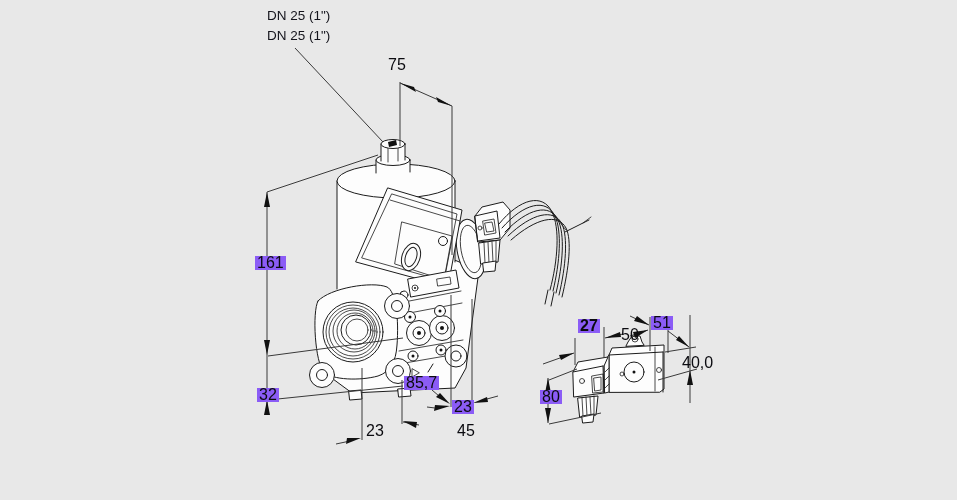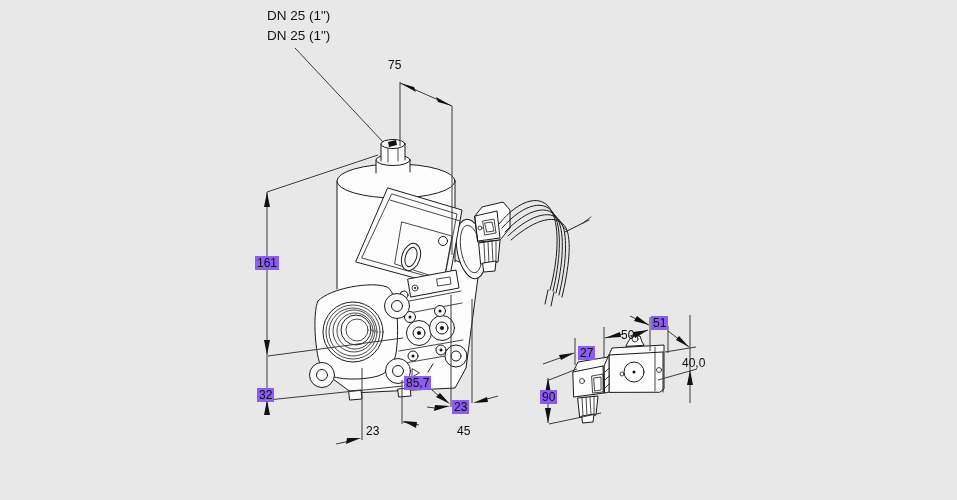--- a/index.html
+++ b/index.html
@@ -1,19 +1,19 @@
 <!DOCTYPE html>
 <html><head>
 <meta charset="utf-8">
 <style>
   html,body{margin:0;padding:0;}
   body{background:#e8e8e8;font-family:"Liberation Sans",sans-serif;}
   #canvas{position:relative;width:957px;height:500px;background:#e8e8e8;overflow:hidden;}
   #canvas svg{position:absolute;left:0;top:0;}
-  .lbl{position:absolute;color:#0b0b10;font-size:12px;line-height:14px;white-space:nowrap;}
+  .lbl{position:absolute;color:#0b0b10;font-size:16px;line-height:14px;white-space:nowrap;}
   .lbl.port{font-size:13.5px;color:#14141c;}
   .lbl.masked{background:#8b5cf6;padding:0 2px;}
   .ln{stroke:#3a3a3a;stroke-width:1;fill:none;}
   .art{stroke:#1c1c1c;stroke-width:1;fill:none;stroke-linejoin:round;stroke-linecap:round;}
   .fillw{fill:#fdfdfd;}
   .thin{stroke-width:.8;}
   .arrow{fill:#111;stroke:none;}
 </style>
 </head>
 <body>
@@ -264,18 +264,18 @@
   <span class="lbl port" style="left:267px;top:29px;">DN 25 (1")</span>
 
   <span class="lbl" style="left:388px;top:58px;">75</span>
   <span class="lbl masked" style="left:255px;top:256px;">161</span>
   <span class="lbl masked" style="left:257px;top:388px;">32</span>
   <span class="lbl" style="left:366px;top:424px;">23</span>
   <span class="lbl" style="left:419px;top:424px;margin-left:38px;">45</span>
   <span class="lbl masked" style="left:404px;top:376px;">85,7</span>
   <span class="lbl masked" style="left:452px;top:400px;">23</span>
 
-  <span class="lbl masked" style="left:578px;top:346px;">27</span>
+  <span class="lbl masked" style="left:578px;top:319px;font-weight:bold;">27</span>
   <span class="lbl" style="left:621px;top:328px;">50</span>
   <span class="lbl masked" style="left:651px;top:316px;">51</span>
   <span class="lbl" style="left:682px;top:356px;">40,0</span>
-  <span class="lbl masked" style="left:540px;top:390px;">90</span>
+  <span class="lbl masked" style="left:540px;top:390px;">80</span>
 </div>
 
 </body></html>

